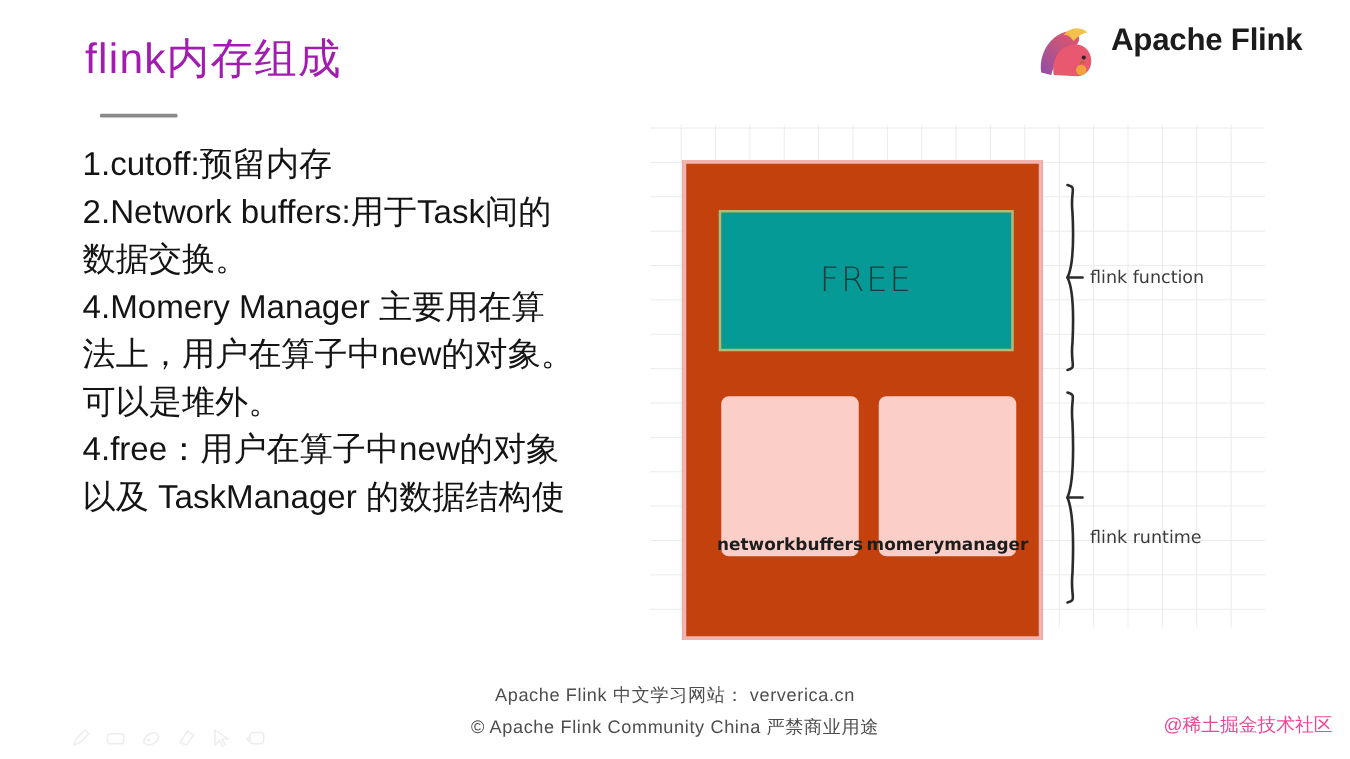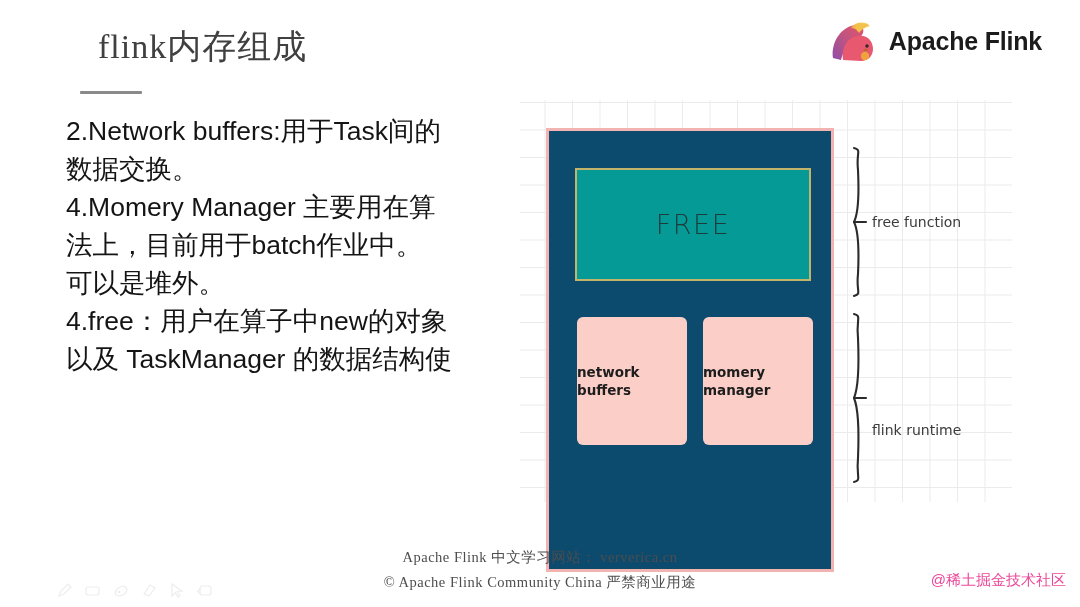--- a/index.html
+++ b/index.html
@@ -16,44 +16,44 @@
   }
   .slide {
     position: absolute;
     inset: 0;
     background: #ffffff;
   }
 
   
   .slide-title {
     position: absolute;
-    left: 98px;
+    left: 68px;
     top: 24px;
-    font-family: Liberation Serif, serif;
+    font-family: Liberation Sans, sans-serif;
     font-size: 34px;
     letter-spacing: 1px;
-    color: #404040;
+    color: #a21caf;
     white-space: nowrap;
   }
   .title-rule {
     position: absolute;
     left: 80px;
     top: 91px;
     width: 62px;
     height: 3px;
     background: #8a8a8a;
     border-radius: 1px;
   }
 
   .brand {
     position: absolute;
     right: 38px;
     top: 18px;
     display: flex;
-    align-items: center;
+    align-items: flex-start;
     gap: 10px;
   }
   .brand-logo {
     width: 50px;
     height: 46px;
     position: relative;
     display: block;
   }
   .brand-name {
     font-size: 25px;
@@ -97,22 +97,22 @@
       linear-gradient(to bottom, #eceaea 1px, transparent 1px);
     background-size: 27.5px 27.5px;
     background-position: -3px 2px;
   }
 
   .mem-outer {
     position: absolute;
     left: 48px;
     top: 28px;
     width: 288px;
-    height: 444px;
-    background: #0c4a6e;
+    height: 384px;
+    background: #c2410c;
     border: 3px solid #f3b3b1;
     box-sizing: border-box;
   }
 
   .free-box {
     position: absolute;
     left: 26px;
     top: 37px;
     width: 236px;
     height: 113px;
@@ -139,22 +139,22 @@
     height: 128px;
     display: flex;
     justify-content: space-between;
   }
   .sub-box {
     width: 110px;
     height: 128px;
     background: #fbcfc8;
     border-radius: 6px;
     display: flex;
-    flex-direction: column;
-    align-items: flex-start;
+    flex-direction: row;
+    align-items: flex-end;
     justify-content: center;
     line-height: 18px;
   }
   .sub-box span {
     font-size: 13.5px;
     font-weight: bold;
     color: #1d1d1d;
     font-family: "DejaVu Sans", sans-serif;
   }
 
@@ -172,21 +172,21 @@
     font-family: "DejaVu Sans", sans-serif;
   }
 
   
   .footer {
     position: absolute;
     left: 0;
     right: 0;
     bottom: 12px;
     text-align: center;
-    font-family: Liberation Serif, serif;
+    font-family: Liberation Sans, sans-serif;
     font-size: 14.5px;
     color: #4d4d4d;
     line-height: 25px;
     letter-spacing: 0.5px;
   }
   .footer div { white-space: nowrap; }
 
   .watermark {
     position: absolute;
     right: 14px;
@@ -240,24 +240,25 @@
         <path d="M26 8 C31 5 37 5 41 8 C36 9 32 12 30 15 Z" fill="#f3c24e"></path>
         <circle cx="38" cy="28" r="1.7" fill="#3a2330"></circle>
         <circle cx="36" cy="38" r="4.2" fill="#f0a23c"></circle>
         <path d="M35 33 C36 31 38 31 38 33" stroke="#b06a1f" stroke-width="1.3" fill="none"></path>
       </svg>
     </span>
     <span class="brand-name">Apache Flink</span>
   </div>
 
   <div class="bullets">
+    <p>1.cutoff:预留内存</p>
     <p>2.Network buffers:用于Task间的</p>
     <p>数据交换。</p>
     <p>4.Momery Manager 主要用在算</p>
-    <p>法上，目前用于batch作业中。</p>
+    <p>法上，用户在算子中new的对象。</p>
     <p>可以是堆外。</p>
     <p>4.free：用户在算子中new的对象</p>
     <p>以及 TaskManager 的数据结构使</p>
   </div>
 
   <div class="diagram">
     <div class="grid-bg"></div>
 
     <div class="mem-outer">
 
@@ -276,21 +277,21 @@
         </div>
       </div>
     </div>
 
     <div class="brace" style="left:352px; top:46px; height:152px;">
       <svg width="20" height="152" viewBox="0 0 20 152" xmlns="http://www.w3.org/2000/svg">
         <path d="M4 2 C12 4 6 6 8 24 C9 45 9 66 4 76 C9 86 9 107 8 128 C6 146 12 148 4 150" stroke="#2b2b2b" stroke-width="2.1" fill="none" stroke-linecap="round"></path>
         <path d="M4 76 L16 76" stroke="#2b2b2b" stroke-width="2.1" fill="none" stroke-linecap="round"></path>
       </svg>
     </div>
-    <div class="brace-label" style="left:374px; top:114px;">free function</div>
+    <div class="brace-label" style="left:374px; top:114px;">flink function</div>
 
     <div class="brace" style="left:352px; top:212px; height:172px;">
       <svg width="20" height="172" viewBox="0 0 20 172" xmlns="http://www.w3.org/2000/svg">
         <path d="M4 2 C12 4 6 6 8 26 C9 50 9 74 4 86 C9 98 9 122 8 146 C6 166 12 168 4 170" stroke="#2b2b2b" stroke-width="2.1" fill="none" stroke-linecap="round"></path>
         <path d="M4 86 L16 86" stroke="#2b2b2b" stroke-width="2.1" fill="none" stroke-linecap="round"></path>
       </svg>
     </div>
     <div class="brace-label" style="left:374px; top:290px;margin-top:32px;">flink runtime</div>
   </div>
 

